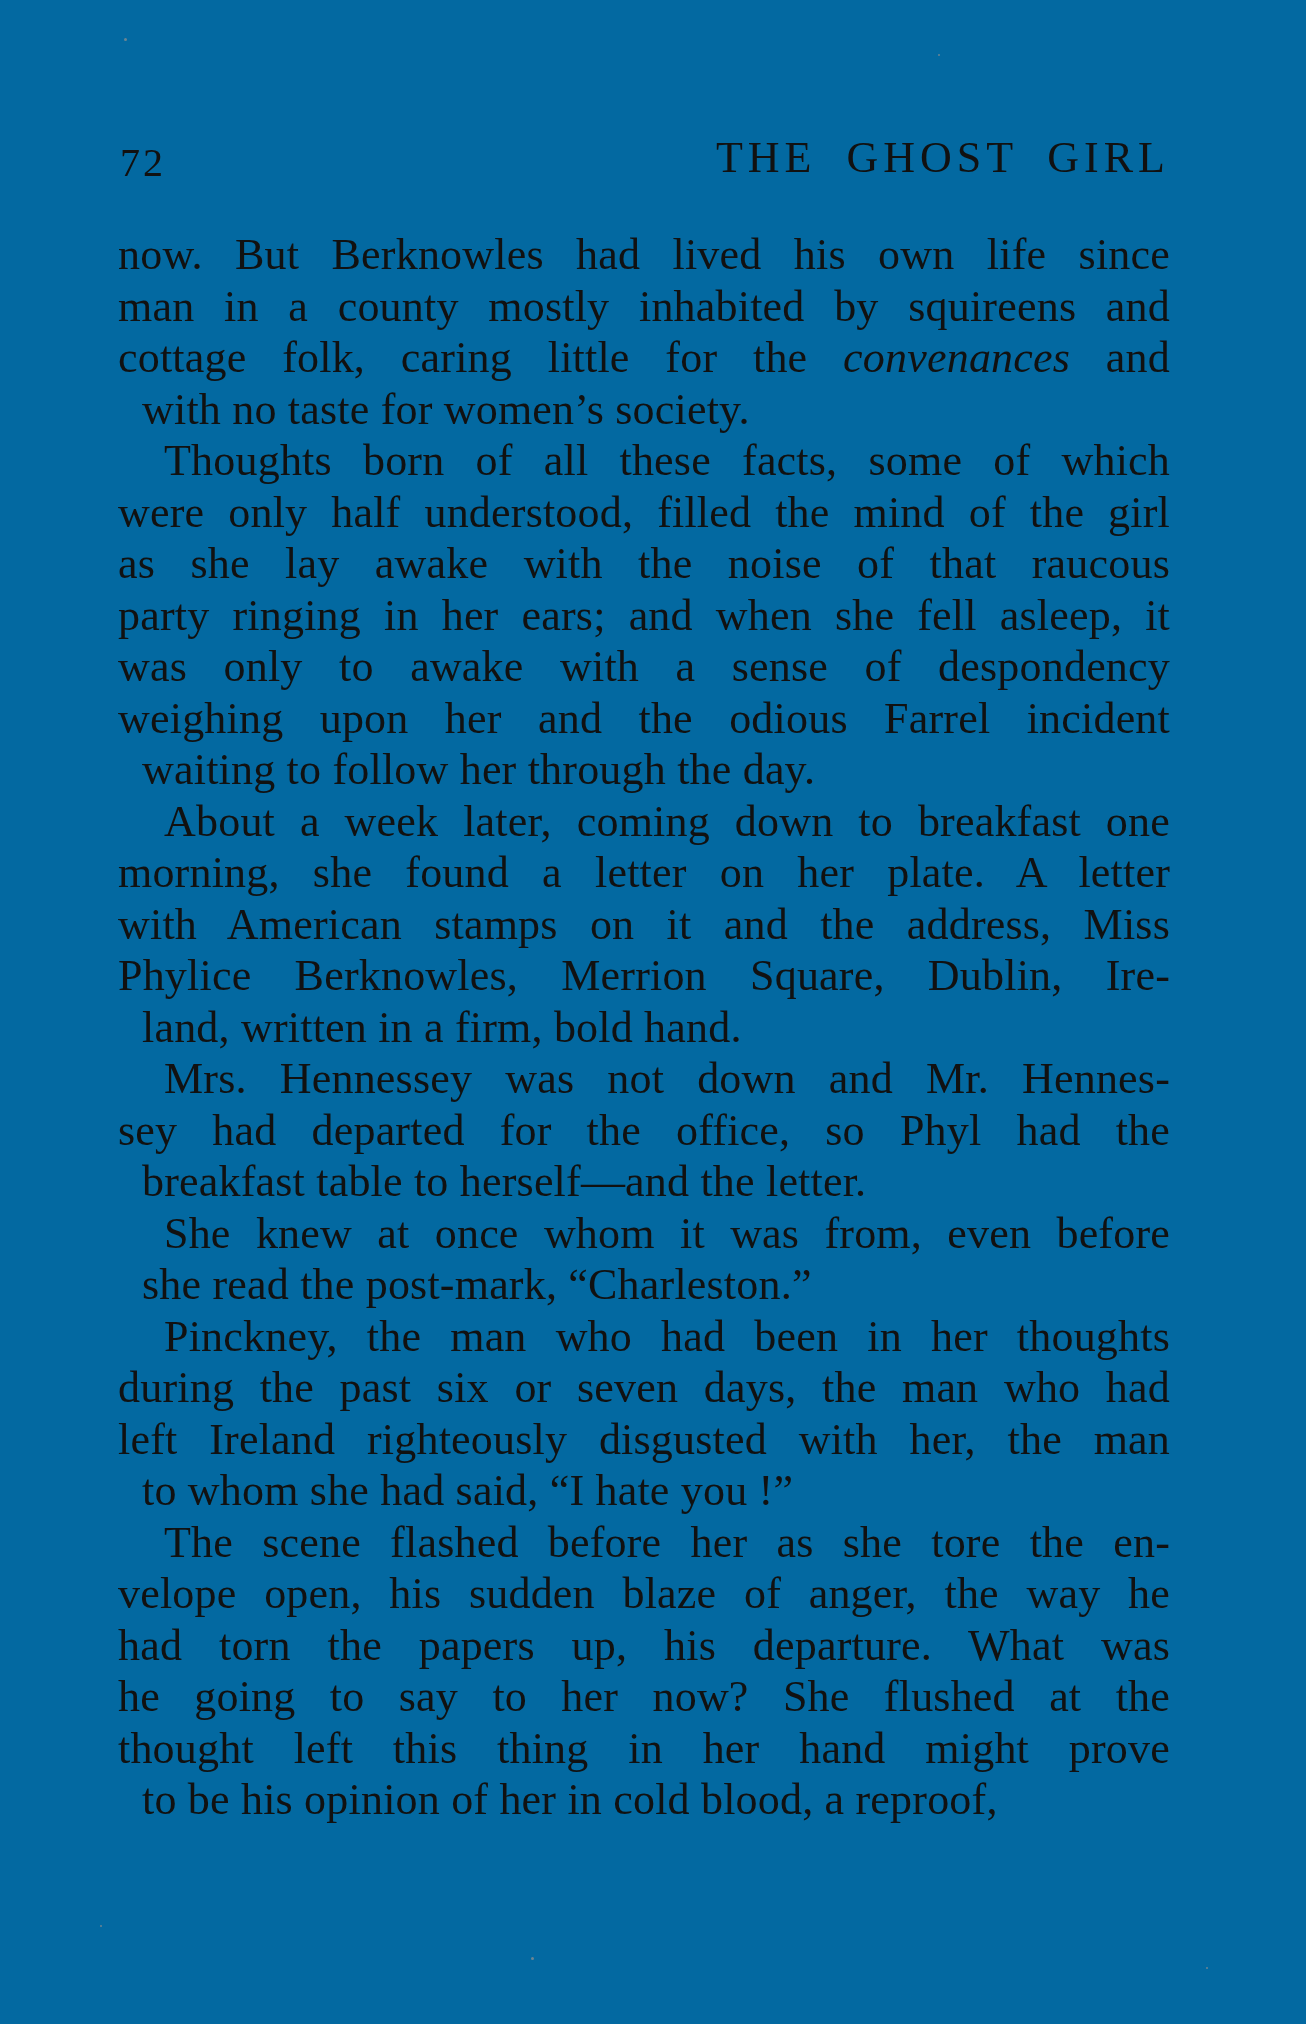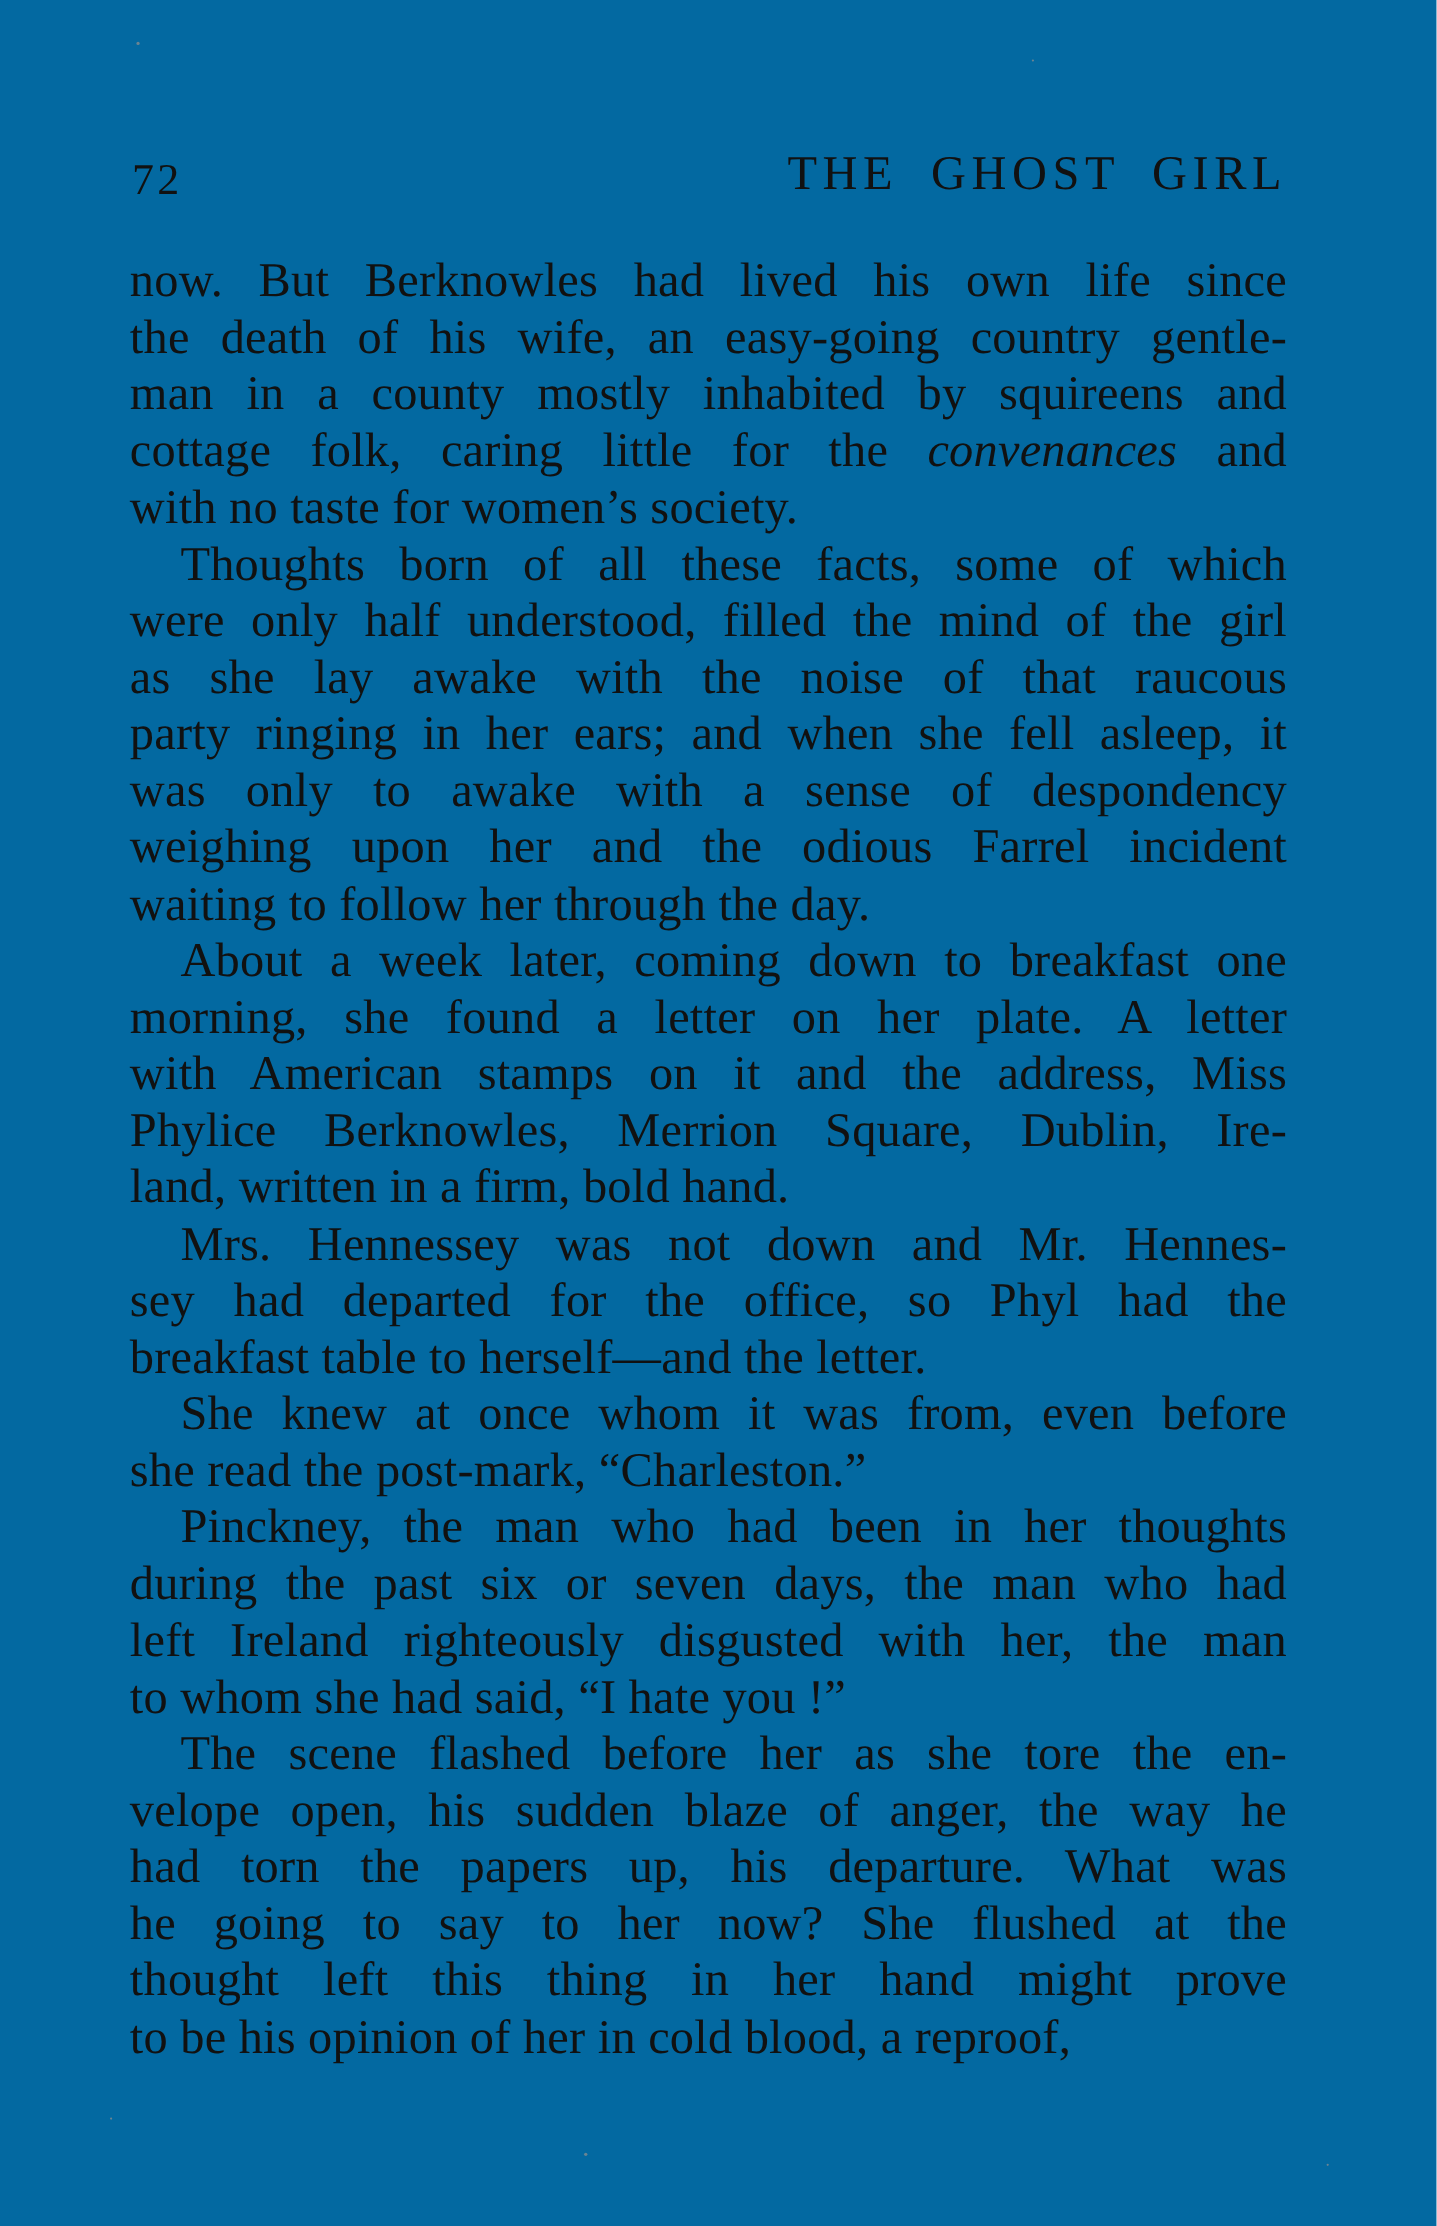--- a/index.html
+++ b/index.html
@@ -53,20 +53,21 @@
     letter-spacing: 0.2px;
   }
   .para { margin: 0; }
   .line {
     text-align: justify;
     text-align-last: justify;
     white-space: nowrap;
   }
   .line.last {
     text-align-last: left;
+    margin-left: 24px;
   }
   .para.indent .line:first-child {
     text-indent: 46px;
   }
   .italic { font-style: italic; }
   .speck {
     position: absolute;
     background: #8d8d8d;
     border-radius: 50%;
     opacity: 0.75;
@@ -78,21 +79,20 @@
 <div class="page">
 
   <div class="page-header">
     <span class="page-number">72</span>
     <span class="running-title">THE GHOST GIRL</span>
   </div>
 
   <div class="body-text">
       <div class="para">
         <div class="line"><span>now. But Berknowles had lived his own life since</span></div>
-        <div class="line"><span>the death of his wife, an easy-going country gentle-</span></div>
         <div class="line"><span>man in a county mostly inhabited by squireens and</span></div>
         <div class="line"><span>cottage folk, caring little for the </span><span class="italic">convenances</span><span> and</span></div>
         <div class="line last"><span>with no taste for women’s society.</span></div>
       </div>
       <div class="para indent">
         <div class="line"><span>Thoughts born of all these facts, some of which</span></div>
         <div class="line"><span>were only half understood, filled the mind of the girl</span></div>
         <div class="line"><span>as she lay awake with the noise of that raucous</span></div>
         <div class="line"><span>party ringing in her ears; and when she fell asleep, it</span></div>
         <div class="line"><span>was only to awake with a sense of despondency</span></div>

